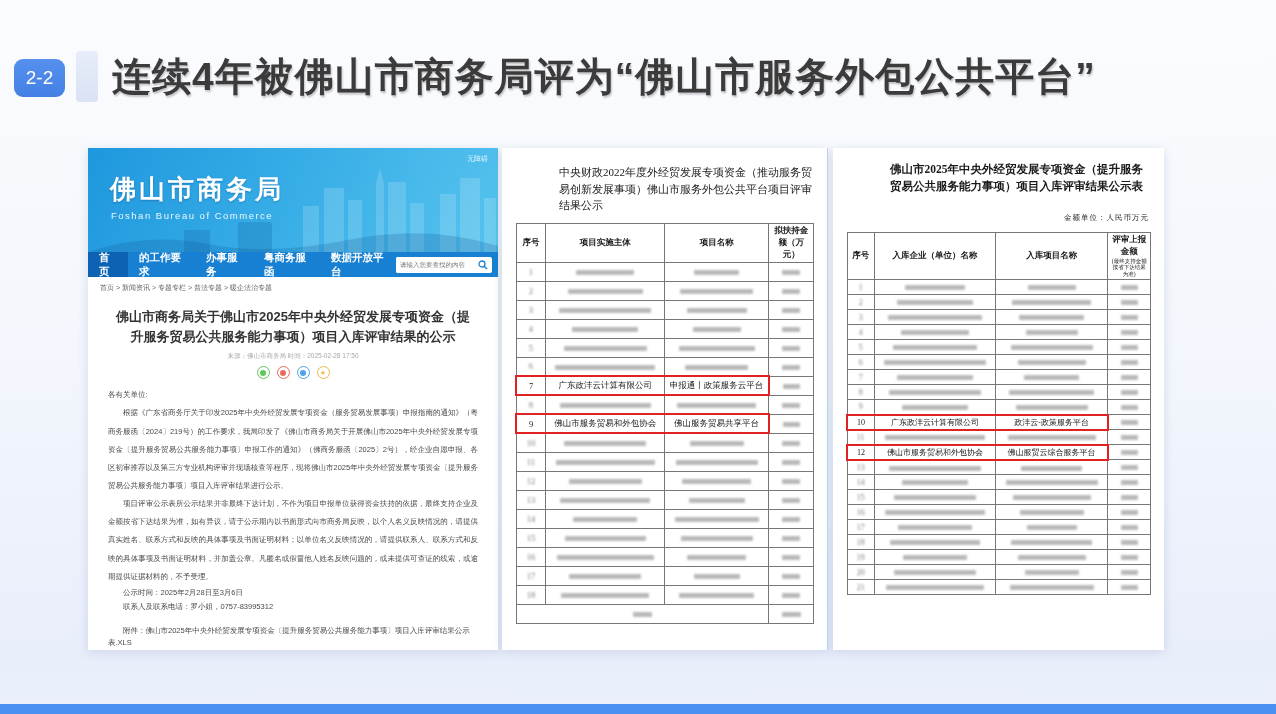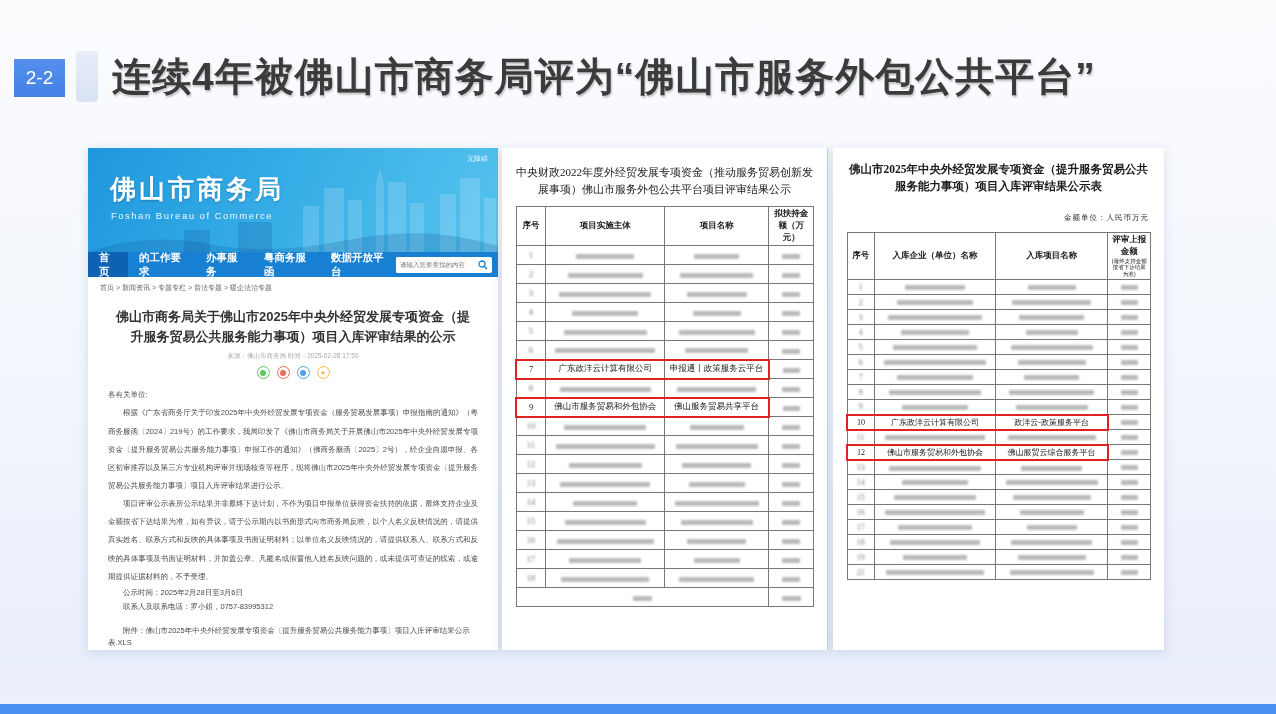--- a/index.html
+++ b/index.html
@@ -7,21 +7,21 @@
   body {
     font-family:"Liberation Sans", sans-serif;
     background:linear-gradient(180deg,#fbfcfe 0%,#f3f6fc 50%,#e9eefb 92%,#ebf0fc 100%);
     position:relative;
   }
   
   .badge {
     position:absolute; left:14px; top:59px; width:51px; height:38px;
     background:linear-gradient(180deg,#5590ee,#4480e4); color:#fff;
     font-size:19px; display:flex; align-items:center; justify-content:center;
-    border-radius:0; font-weight:400;
+    border-radius:9px; font-weight:400;
   }
   .accent-bar {
     position:absolute; left:76px; top:51px; width:22px; height:51px;
     background:linear-gradient(180deg,#e7edf9,#d9e3f4); border-radius:4px;
   }
   .slide-title {
     position:absolute; left:112px; top:50px; width:1150px; height:56px;
     font-size:39px; font-weight:800; color:#3b3b3b; letter-spacing:1px;
     text-shadow:1px 2px 2px rgba(0,0,0,0.22); white-space:nowrap;
   }
@@ -61,21 +61,21 @@
   .share-star { font-size:7px; line-height:1; }
   .article-body p { font-size:7.5px; color:#4a4a4a; line-height:2.42; text-align:justify; text-indent:2em; }
   .salutation { text-indent:0 !important; }
   .contact-line { font-size:7.5px; color:#4a4a4a; line-height:1.85; text-indent:2em; }
   .attachment-line { font-size:7.5px; color:#4a4a4a; line-height:1.7; text-indent:2em; margin-top:11px; }
 
   
   .doc { font-family:"Liberation Serif", serif; color:#1a1a1a; }
   #panel-mid .doc { padding:16px 13px 0; }
   #panel-right .doc { padding:10px 13px 0; }
-  .doc-title { text-align:center; font-size:11px; line-height:1.5; }
+  .doc-title { font-size:11px; line-height:1.5;margin-left:44px; }
   #panel-right .doc-title { font-weight:600; font-size:11.5px; margin-top:3px; }
   .attach-label { font-size:9px; font-weight:700; }
   .unit-note { font-size:7.5px; text-align:right; letter-spacing:1px; margin:17px 2px 3px; }
   table.doc-table { width:100%; border-collapse:collapse; margin-top:9px; table-layout:fixed; }
   .doc-table th, .doc-table td { border:1px solid #777; padding:1px 3px; font-size:8.5px; text-align:center; vertical-align:middle; overflow:hidden; }
   .doc-table th { font-weight:700; }
   #tbl-2022 th { height:28px; }
   #tbl-2022 td { height:19px; }
   #tbl-2025 th { height:38px; }
   #tbl-2025 td { height:15px; font-size:8px; }
@@ -434,20 +434,26 @@
             <td><span class="skel" style="width: 77%;"></span></td>
             <td><span class="skel" style="width: 48%;"></span></td>
           </tr>
           <tr>
             <td class="blurnum">19</td>
             <td><span class="skel" style="width: 56%;"></span></td>
             <td><span class="skel" style="width: 64%;"></span></td>
             <td><span class="skel" style="width: 48%;"></span></td>
           </tr>
           <tr>
+            <td class="blurnum">20</td>
+            <td><span class="skel" style="width: 71%;"></span></td>
+            <td><span class="skel" style="width: 51%;"></span></td>
+            <td><span class="skel" style="width: 48%;"></span></td>
+          </tr>
+          <tr>
             <td class="blurnum">21</td>
             <td><span class="skel" style="width: 86%;"></span></td>
             <td><span class="skel" style="width: 80%;"></span></td>
             <td><span class="skel" style="width: 48%;"></span></td>
           </tr>
         </tbody>
     </table>
   </div>
 </div>
 

